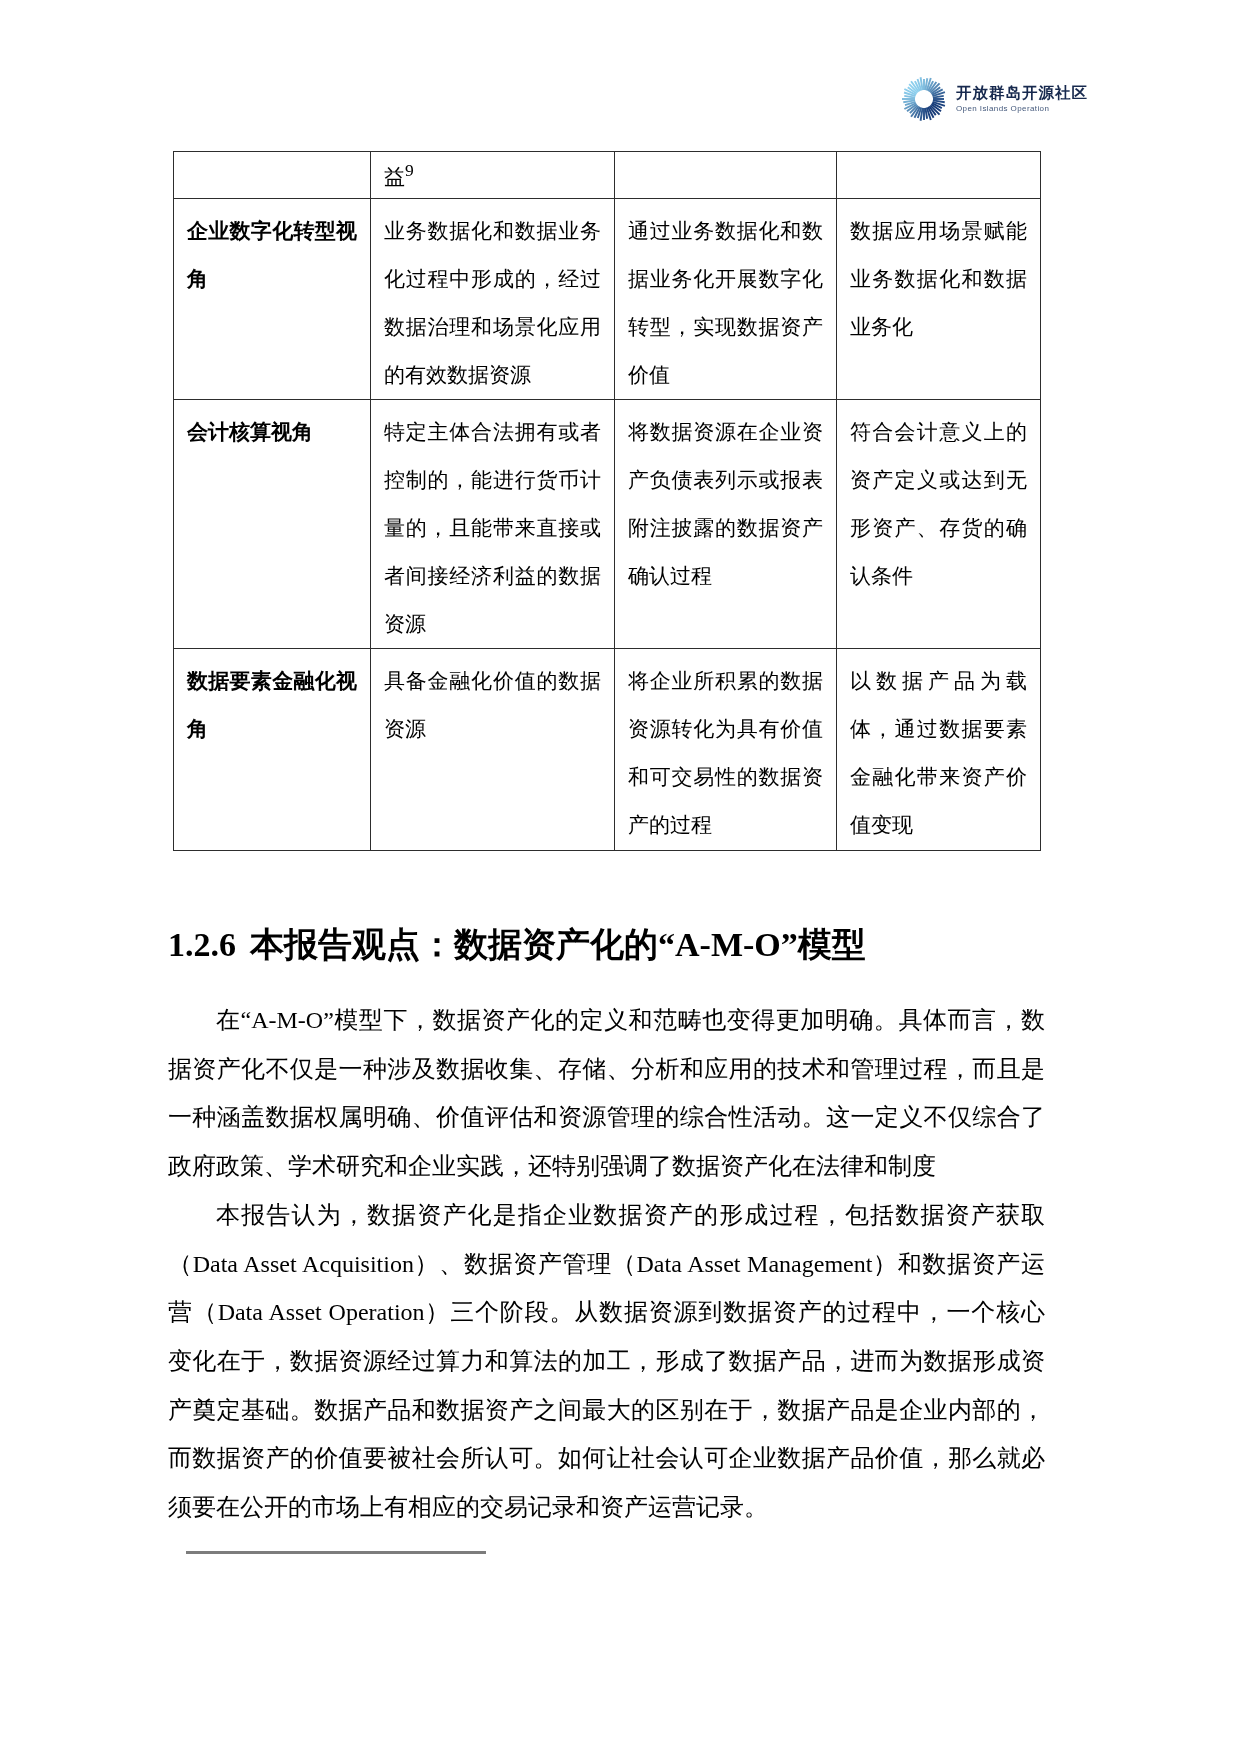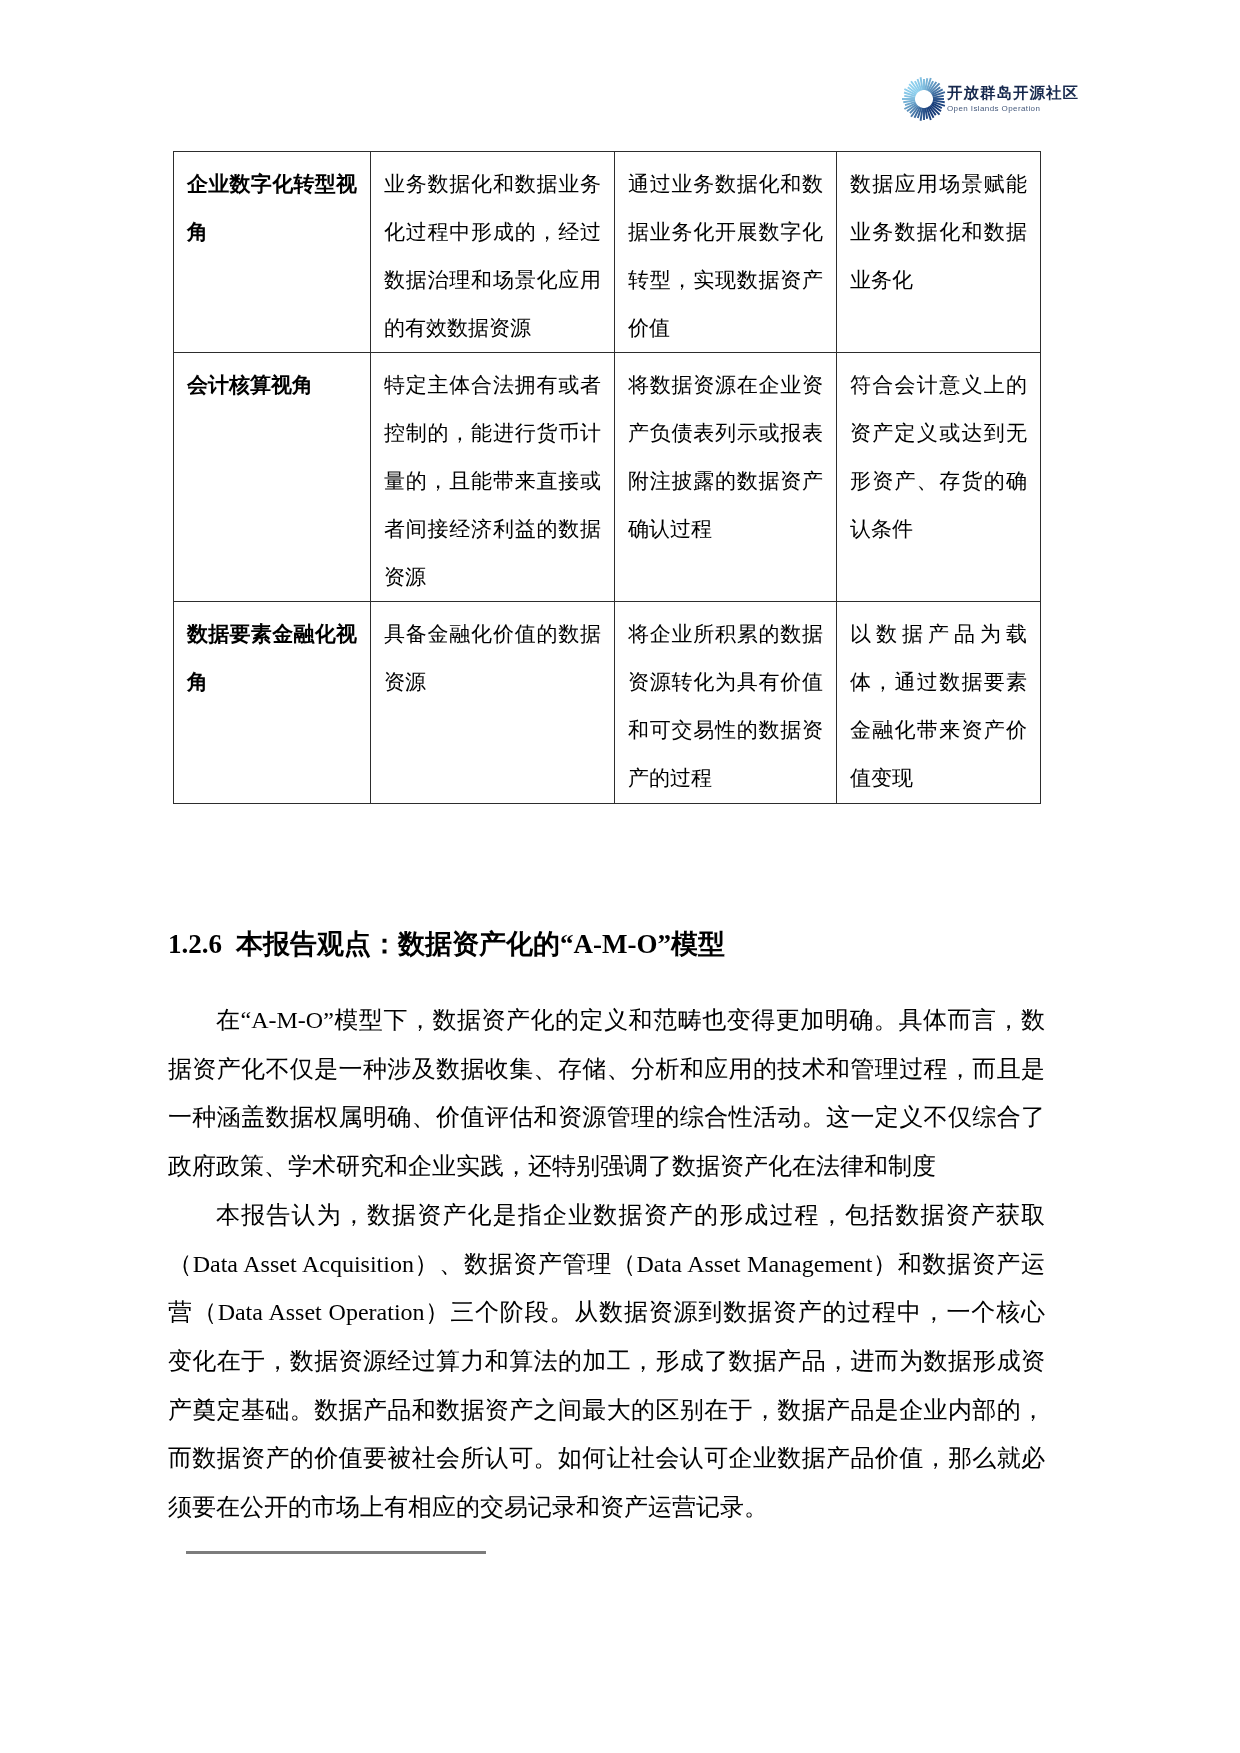--- a/index.html
+++ b/index.html
@@ -2,40 +2,40 @@
 <html><head>
 <meta charset="utf-8">
 <style>
   html,body{margin:0;padding:0;background:#e8e8e8;}
   .page{
     position:relative;width:1240px;height:1753px;background:#ffffff;
     margin:0 auto;overflow:hidden;
     font-family:"Liberation Serif","DejaVu Serif",serif;color:#000;
   }
   
-  .logo{position:absolute;left:901px;top:76px;display:flex;align-items:center;}
+  .logo{position:absolute;left:901px;top:76px;display:flex;align-items:center;gap:9px;}
   .logo-icon{width:46px;height:46px;display:block;}
   .logo-text-zh{font-family:"Liberation Sans","DejaVu Sans",sans-serif;font-weight:bold;
     font-size:15.5px;color:#17294e;letter-spacing:1px;line-height:18px;}
   .logo-text-en{font-family:"Liberation Sans","DejaVu Sans",sans-serif;font-size:8px;
     color:#44597c;letter-spacing:0.4px;line-height:11px;margin-top:1px;}
   
   table.cmp{position:absolute;left:173px;top:151px;width:867px;
     border-collapse:collapse;table-layout:fixed;}
   table.cmp td{
     border:1.6px solid #2d2d2d;vertical-align:top;
     padding:8px 13px 0 13px;font-size:21px;line-height:48px;
     text-align:justify;text-justify:inter-ideograph;overflow:hidden;
   }
   table.cmp tr.t-cont td{padding-top:2px;line-height:32px;}
   td.lbl{font-weight:bold;text-align:center;}
   .caption{position:absolute;left:173px;top:846px;width:867px;
     text-align:right;font-size:21px;line-height:34px;}
   
-  .heading{position:absolute;left:168px;top:922px;font-size:27px;line-height:44px;
+  .heading{position:absolute;left:168px;top:922px;font-size:34px;line-height:44px;
     font-weight:bold;white-space:nowrap;}
   .h-num{font-family:"Liberation Serif","DejaVu Serif",serif;margin-right:14px;}
   .h-main,.h-suffix{font-family:"Liberation Sans","DejaVu Sans",sans-serif;}
   .h-model{font-family:"Liberation Serif","DejaVu Serif",serif;}
   
   .body-text{position:absolute;left:168px;top:996px;width:877px;
     font-size:24px;line-height:48.7px;text-align:justify;text-justify:inter-ideograph;}
   .body-text p{margin:0;text-indent:2em;}
   
   .fn-rule{position:absolute;left:186px;top:1551px;width:300px;height:3px;background:#7c7c7c;}
@@ -104,20 +104,26 @@
   </div>
 
   <table class="cmp">
     <colgroup>
         <col style="width:197px">
         <col style="width:244px">
         <col style="width:222px">
         <col style="width:204px">
       </colgroup>
     <tbody>
+        <tr class="t-cont" style="height:47px">
+      <td></td>
+      <td><span>益</span><sup>9</sup></td>
+      <td></td>
+      <td></td>
+    </tr>
     <tr style="height:192px">
       <td class="lbl">企业数字化转型视角</td>
       <td>业务数据化和数据业务化过程中形成的，经过数据治理和场景化应用的有效数据资源</td>
       <td>通过业务数据化和数据业务化开展数字化转型，实现数据资产价值</td>
       <td>数据应用场景赋能业务数据化和数据业务化</td>
     </tr>
     <tr style="height:243px">
       <td class="lbl">会计核算视角</td>
       <td>特定主体合法拥有或者控制的，能进行货币计量的，且能带来直接或者间接经济利益的数据资源</td>
       <td>将数据资源在企业资产负债表列示或报表附注披露的数据资产确认过程</td>

